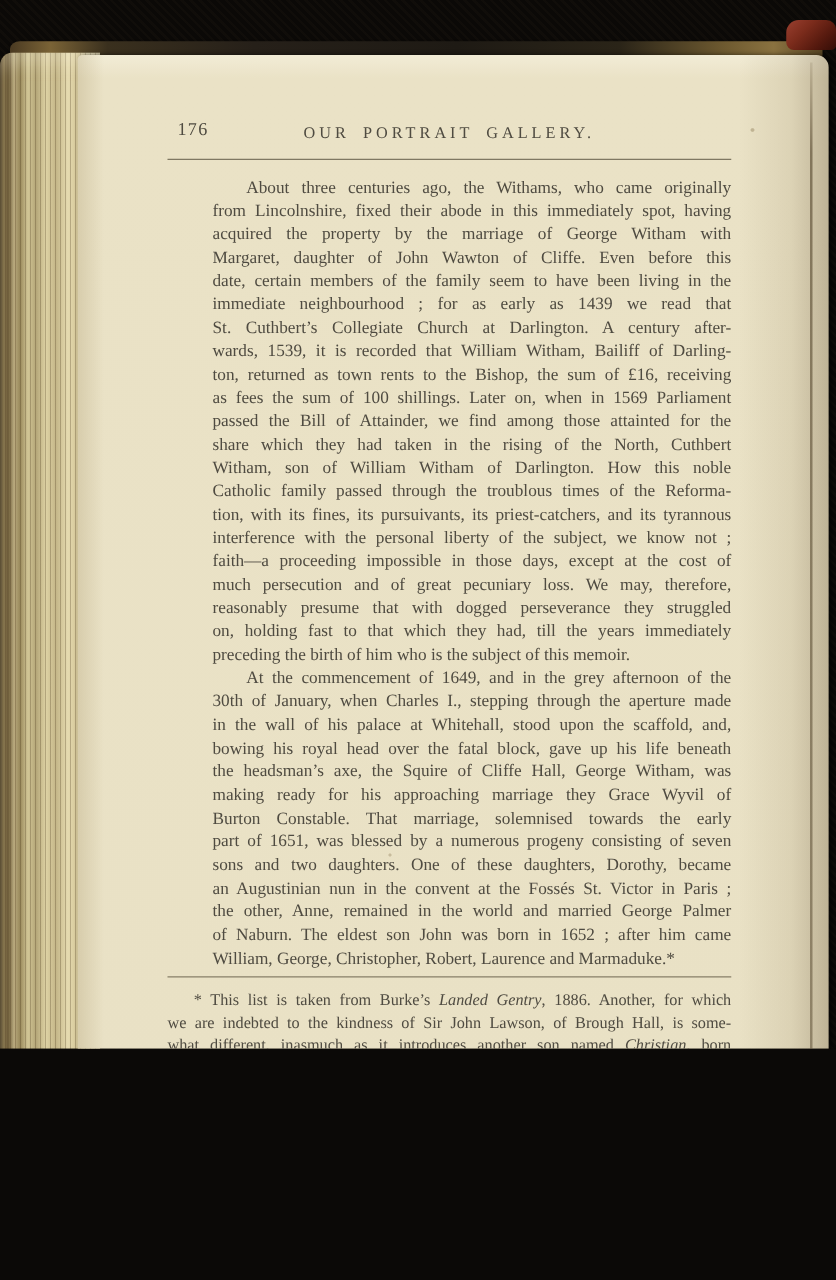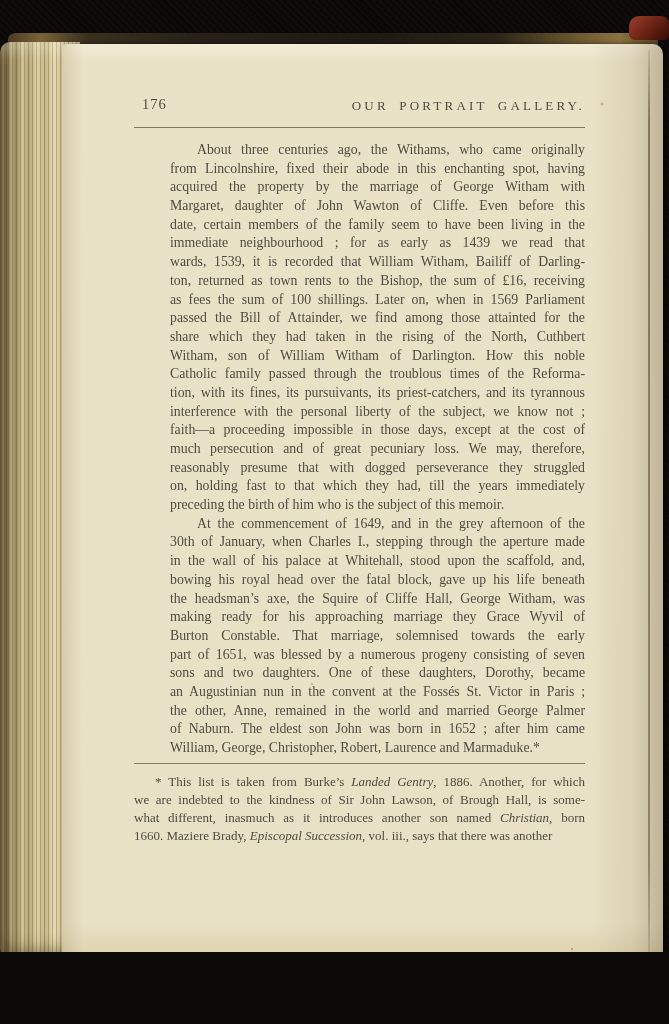--- a/index.html
+++ b/index.html
@@ -1,17 +1,17 @@
 <!DOCTYPE html>
 <html><head>
 <meta charset="utf-8">
 <style>
   html,body { margin:0; padding:0; background:#0b0907; }
   .stage {
-    position:relative; width:669px; height:952px; overflow:hidden;
+    position:relative; width:669px; height:839px; overflow:hidden;
     background:
       repeating-linear-gradient(45deg, rgba(40,32,22,.18) 0 2px, rgba(0,0,0,0) 2px 5px),
       #0b0907;
     font-family:"Liberation Serif","DejaVu Serif",serif;
   }
 
   
   .top-edge {
     position:absolute; left:8px; top:33px; width:650px; height:17px;
     border-radius:8px/6px;
@@ -84,21 +84,21 @@
   
   .text-col {
     position:absolute; left:72px; top:52px; width:451px;
     color:#4f4b41;
   }
   .page-head { position:relative; height:17px; }
   .pagenum {
     position:absolute; left:8px; top:0; font-size:14.5px; letter-spacing:1px;
   }
   .running-title {
-    position:absolute; left:0; right:0; top:1.5px; text-align:right;
+    position:absolute; left:0; right:0; top:1.5px; text-align:center;
     font-size:13px; letter-spacing:3.2px; word-spacing:4px;
   }
   .head-rule { margin-top:14px; height:1px; background:rgba(108,101,80,.85); }
 
   .body-text { margin-top:13px; font-size:13.8px; }
   .line {
     line-height:18.7px; height:18.7px; overflow:visible;
     text-align:justify; text-align-last:justify;margin-left:36px;
   }
   .line.first { text-indent:27px; }
@@ -128,25 +128,26 @@
     <div class="text-col">
       <div class="page-head">
         <span class="pagenum">176</span>
         <span class="running-title">OUR PORTRAIT GALLERY.</span>
       </div>
       <div class="head-rule"></div>
 
       <div class="body-text">
           <div>
             <div class="line first">About three centuries ago, the Withams, who came originally</div>
-            <div class="line">from Lincolnshire, fixed their abode in this enchanting spot, having</div>
+            <div class="line">from Lincolnshire, fixed their abode in this immediately spot, having</div>
             <div class="line">acquired the property by the marriage of George Witham with</div>
             <div class="line">Margaret, daughter of John Wawton of Cliffe. Even before this</div>
             <div class="line">date, certain members of the family seem to have been living in the</div>
             <div class="line">immediate neighbourhood ; for as early as 1439 we read that</div>
+            <div class="line">St. Cuthbert’s Collegiate Church at Darlington. A century after-</div>
             <div class="line">wards, 1539, it is recorded that William Witham, Bailiff of Darling-</div>
             <div class="line">ton, returned as town rents to the Bishop, the sum of £16, receiving</div>
             <div class="line">as fees the sum of 100 shillings. Later on, when in 1569 Parliament</div>
             <div class="line">passed the Bill of Attainder, we find among those attainted for the</div>
             <div class="line">share which they had taken in the rising of the North, Cuthbert</div>
             <div class="line">Witham, son of William Witham of Darlington. How this noble</div>
             <div class="line">Catholic family passed through the troublous times of the Reforma-</div>
             <div class="line">tion, with its fines, its pursuivants, its priest-catchers, and its tyrannous</div>
             <div class="line">interference with the personal liberty of the subject, we know not ;</div>
             <div class="line">faith—a proceeding impossible in those days, except at the cost of</div>

